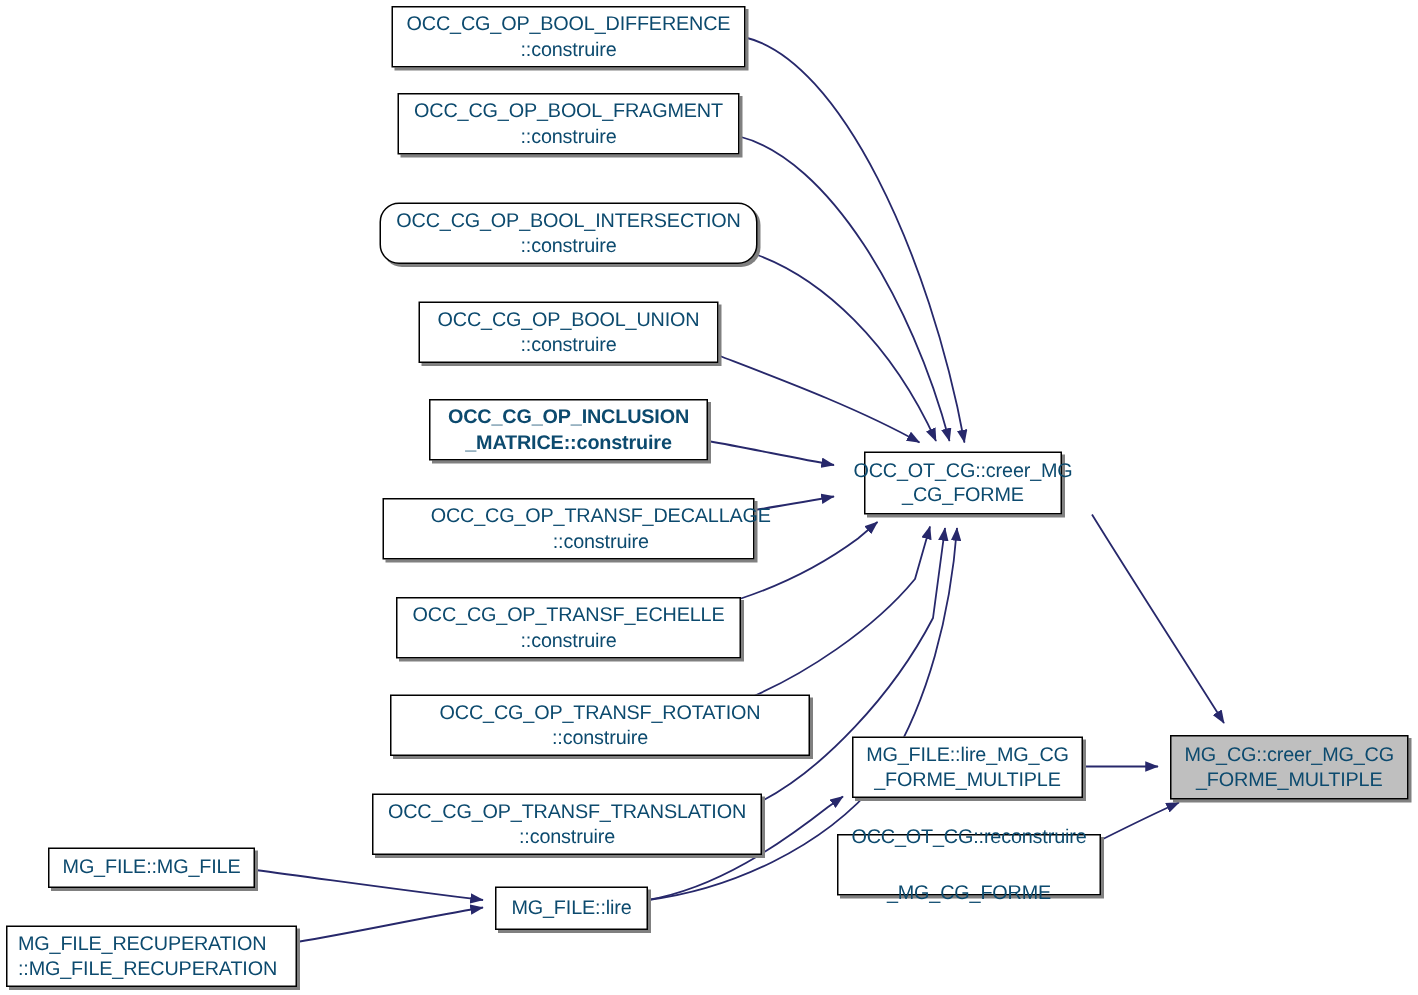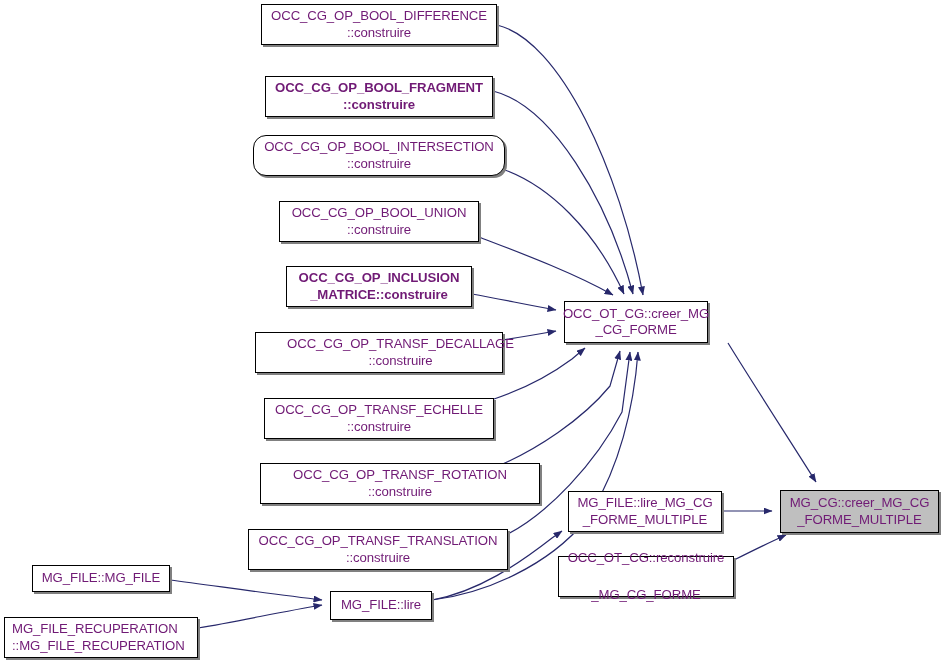--- a/index.html
+++ b/index.html
@@ -21,21 +21,21 @@
     top: 0;
     width: 945px;
     height: 663px;
     pointer-events: none;
   }
   .node {
     position: absolute;
     box-sizing: border-box;
     border: 1px solid #000000;
     background: #ffffff;
-    color: #701a75;
+    color: #0c4a6e;
     font-size: 13.2px;
     line-height: 16.5px;
     text-align: center;
     display: flex;
     flex-direction: column;
     align-items: center;
     justify-content: center;
     white-space: pre;
     letter-spacing: -0.1px;
     z-index: 2;
@@ -79,30 +79,30 @@
         <path d="M170,580 C216,586 272,594 322,600" fill="none" stroke="#27286b" stroke-width="1.2" marker-end="url(#arrowhead)"></path>
         <path d="M198,628 C240,621 280,612 322,605" fill="none" stroke="#27286b" stroke-width="1.2" marker-end="url(#arrowhead)"></path>
         <path d="M728,343 C752,382 794,447 816,482" fill="none" stroke="#27286b" stroke-width="1.2" marker-end="url(#arrowhead)"></path>
         <path d="M722,511 C740,511 756,511 772,511" fill="none" stroke="#27286b" stroke-width="1.2" marker-end="url(#arrowhead)"></path>
         <path d="M734,560 C752,551 768,543 786,535" fill="none" stroke="#27286b" stroke-width="1.2" marker-end="url(#arrowhead)"></path>
       </g>
   </svg>
 
   <div id="node-layer">
       <div class="node shadowed" style="left: 261px; top: 4px; width: 236px; height: 41px;"><span class="line1">OCC_CG_OP_BOOL_DIFFERENCE</span><span class="line2">::construire</span></div>
-      <div class="node shadowed" style="left: 265px; top: 76px; width: 228px; height: 41px; font-weight: bold;"><span class="line1">OCC_CG_OP_BOOL_FRAGMENT</span><span class="line2">::construire</span></div>
+      <div class="node shadowed" style="left: 265px; top: 62px; width: 228px; height: 41px;"><span class="line1">OCC_CG_OP_BOOL_FRAGMENT</span><span class="line2">::construire</span></div>
       <div class="node shadowed" style="left: 253px; top: 135px; width: 252px; height: 41px; border-radius: 13px;"><span class="line1">OCC_CG_OP_BOOL_INTERSECTION</span><span class="line2">::construire</span></div>
       <div class="node shadowed" style="left: 279px; top: 201px; width: 200px; height: 41px;"><span class="line1">OCC_CG_OP_BOOL_UNION</span><span class="line2">::construire</span></div>
       <div class="node shadowed" style="left: 286px; top: 266px; width: 186px; height: 41px; font-weight: bold;"><span class="line1">OCC_CG_OP_INCLUSION</span><span class="line2">_MATRICE::construire</span></div>
       <div class="node shadowed" style="left: 255px; top: 332px; width: 248px; height: 41px; padding-left: 43px;"><span class="line1">OCC_CG_OP_TRANSF_DECALLAGE</span><span class="line2">::construire</span></div>
       <div class="node shadowed" style="left: 264px; top: 398px; width: 230px; height: 41px;"><span class="line1">OCC_CG_OP_TRANSF_ECHELLE</span><span class="line2">::construire</span></div>
       <div class="node shadowed" style="left: 260px; top: 463px; width: 280px; height: 41px;"><span class="line1">OCC_CG_OP_TRANSF_ROTATION</span><span class="line2">::construire</span></div>
       <div class="node shadowed" style="left: 248px; top: 529px; width: 260px; height: 41px;"><span class="line1">OCC_CG_OP_TRANSF_TRANSLATION</span><span class="line2">::construire</span></div>
       <div class="node shadowed" style="left: 32px; top: 565px; width: 138px; height: 27px;"><span class="line1">MG_FILE::MG_FILE</span></div>
       <div class="node shadowed leftalign" style="left: 4px; top: 617px; width: 194px; height: 41px;"><span class="line1">MG_FILE_RECUPERATION</span><span class="line2">::MG_FILE_RECUPERATION</span></div>
       <div class="node shadowed" style="left: 330px; top: 591px; width: 102px; height: 29px;"><span class="line1">MG_FILE::lire</span></div>
-      <div class="node shadowed" style="left: 564px; top: 301px; width: 144px; height: 42px;"><span class="line1">OCC_OT_CG::creer_MG</span><span class="line2">_CG_FORME</span></div>
+      <div class="node shadowed" style="left: 576px; top: 301px; width: 132px; height: 42px;"><span class="line1">OCC_OT_CG::creer_MG</span><span class="line2">_CG_FORME</span></div>
       <div class="node shadowed" style="left: 568px; top: 491px; width: 154px; height: 41px;"><span class="line1">MG_FILE::lire_MG_CG</span><span class="line2">_FORME_MULTIPLE</span></div>
       <div class="node shadowed" style="left: 558px; top: 556px; width: 176px; height: 41px; gap: 20px;"><span class="line1">OCC_OT_CG::reconstruire</span><span class="line2">_MG_CG_FORME</span></div>
       <div class="node highlight shadowed" style="left: 780px; top: 490px; width: 159px; height: 43px;"><span class="line1">MG_CG::creer_MG_CG</span><span class="line2">_FORME_MULTIPLE</span></div>
     </div>
 
 </div>
 
 </body></html>

